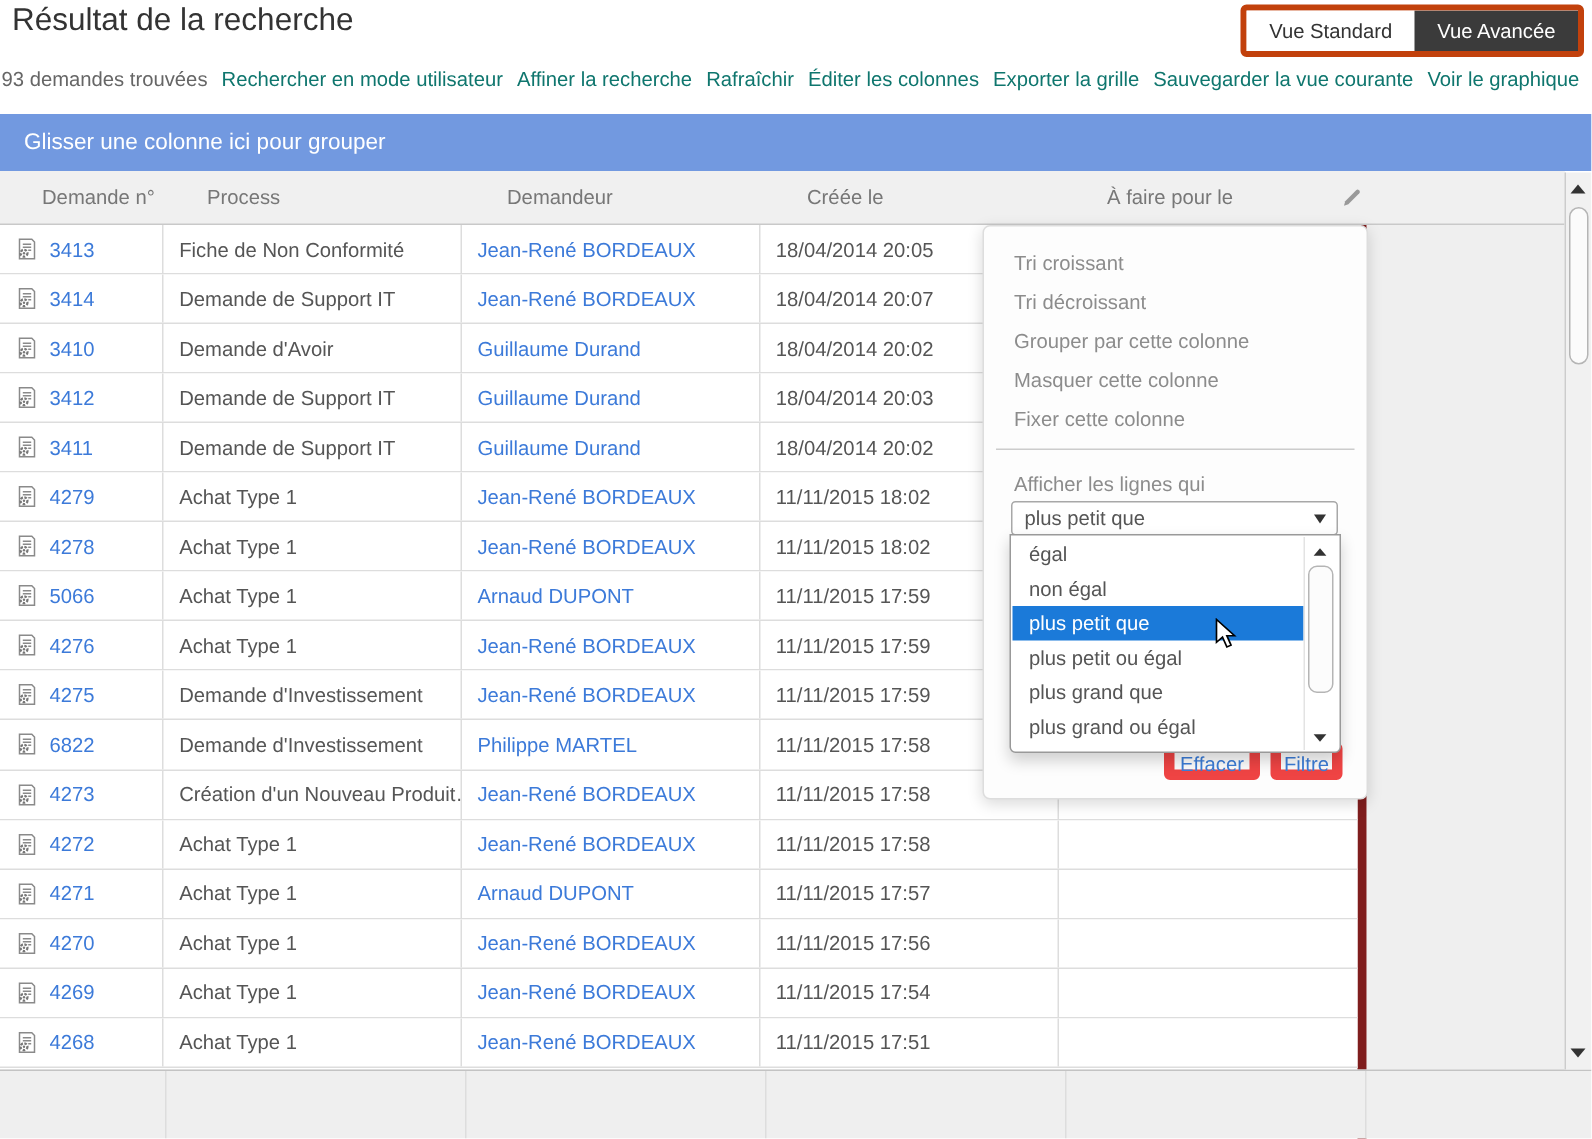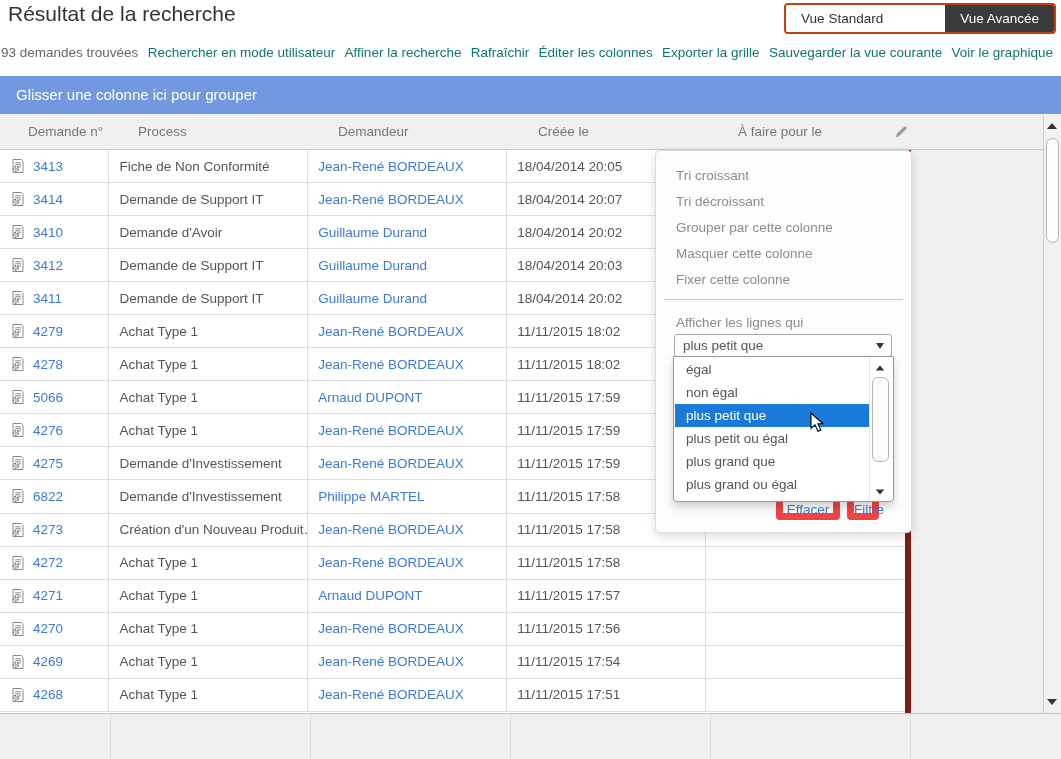--- a/index.html
+++ b/index.html
@@ -8,21 +8,21 @@
     position:relative; overflow:hidden; background:#fff;
     font-family:"Liberation Sans", sans-serif; color:#444;
   }
   
   .page-title {
     position:absolute; left:8px; top:2px;
     font-size:21px; font-weight:400; color:#333;
   }
   .view-toggle {
     position:absolute; right:5px; top:3px; display:flex; height:27px;
-    border:2px solid #c2410c; border-radius:4px; overflow:hidden; background:#fff;gap:47px;
+    border:4px solid #c2410c; border-radius:4px; overflow:hidden; background:#fff;
   }
   .vt-btn {
     border:none; background:#fff; color:#333; font-size:13.5px; padding:0 15px;
     font-family:inherit; cursor:pointer; line-height:27px;
   }
   .vt-btn.active { background:#3b3b3b; color:#fff; }
   
   .toolbar {
     position:absolute; top:42px; left:0; width:1057px; height:20px;
     display:flex; justify-content:space-between; align-items:center; padding:0 4px 0 1px; box-sizing:border-box;
@@ -97,21 +97,21 @@
     font-size:13.5px; color:#555; line-height:21px; padding-left:8px; cursor:pointer;
   }
   .select-caret { position:absolute; right:7px; top:8px; width:0; height:0;
     border-left:4.5px solid transparent; border-right:4.5px solid transparent; border-top:6px solid #333; }
   .menu-btn {
     position:absolute; top:344px; height:25px; background:#fdfdfd;
     border:7px solid #ef4444; border-radius:4px; color:#3c7dd8; font-size:13.5px;
     font-family:inherit; cursor:pointer; z-index:5;
   }
   .btn-clear { left:120px; width:64px; }
-  .btn-filter { left:191px; width:32px; }
+  .btn-filter { left:191px; width:48px; }
   
   .option-list {
     position:absolute; left:673px; top:356px; width:221px; height:146px;
     background:#fff; border:1px solid #999; border-radius:0 0 4px 4px;
     box-shadow:0 5px 10px rgba(0,0,0,0.18); box-sizing:border-box; overflow:hidden; z-index:20;
   }
   .options { position:absolute; left:1px; top:1px; right:23px; }
   .option { height:23px; line-height:23px; padding-left:11px; font-size:13.5px; color:#555; cursor:pointer; white-space:nowrap; }
   .option.selected { background:#1b7ad9; color:#fff; }
   .list-sb {

